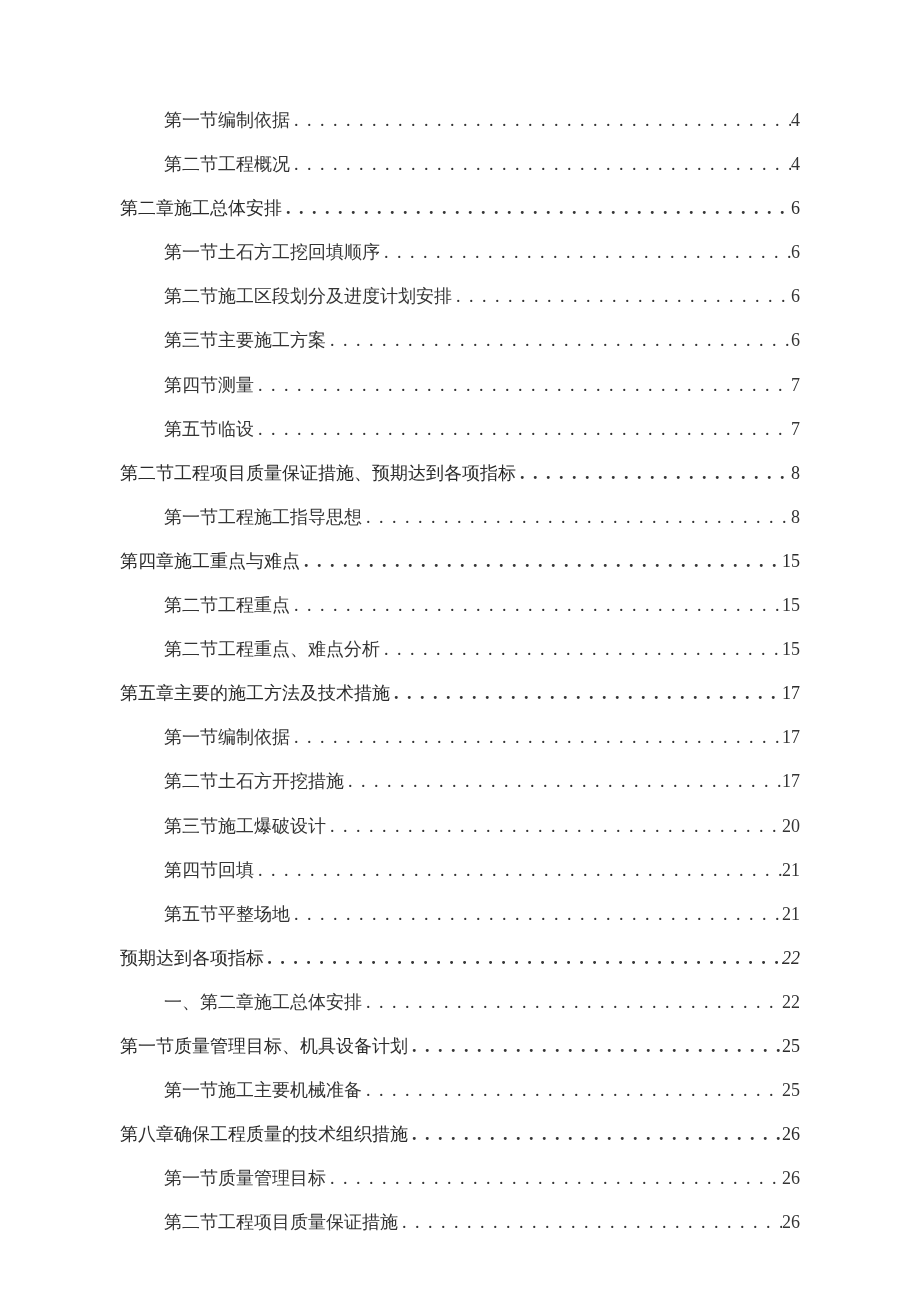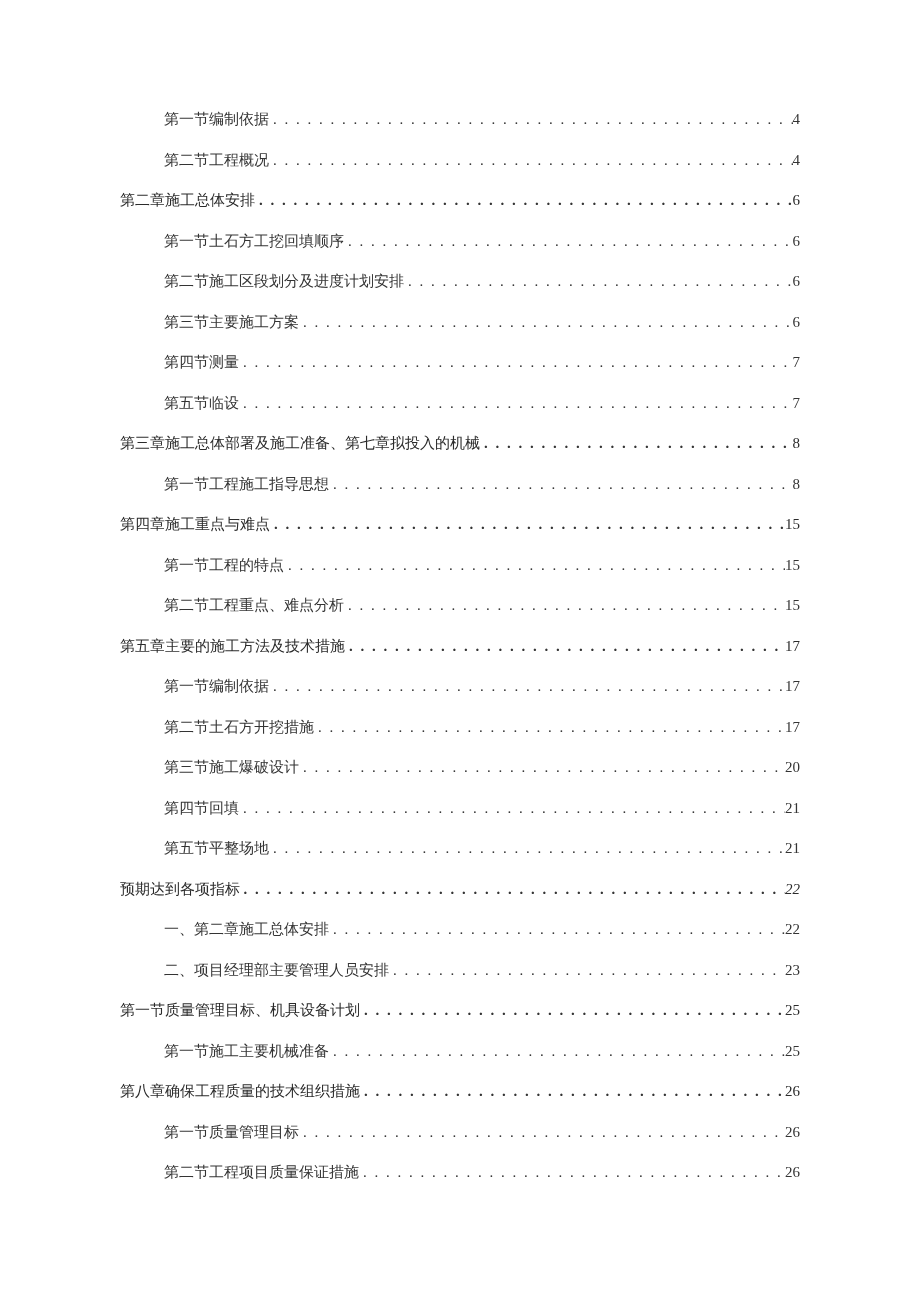--- a/index.html
+++ b/index.html
@@ -12,21 +12,21 @@
     box-sizing: border-box;
   }
   .page {
     padding: 110px 120px 80px 120px;
     color: #343434;
   }
   .toc-row {
     display: flex;
     align-items: flex-start;
     white-space: nowrap;
-    font-size: 15px;
+    font-size: 18px;
     line-height: 1.2;
     margin-bottom: 22.5px;
   }
   .toc-row.level1 {
     font-weight: normal;
     color: #2b2b2b;
   }
   .toc-row.level1.italic .page-num,
   .toc-row.level1.italic .dots { font-style: italic; }
   .toc-row.level2 {
@@ -90,36 +90,36 @@
         <span class="title">第四节测量</span>
         <span class="dots"></span>
         <span class="page-num">7</span>
       </div>
       <div class="toc-row level2">
         <span class="title">第五节临设</span>
         <span class="dots"></span>
         <span class="page-num">7</span>
       </div>
       <div class="toc-row level1">
-        <span class="title">第三章施工总体部署及施工准备、第七章拟投入的机械</span>
+        <span class="title">第二节工程项目质量保证措施、预期达到各项指标</span>
         <span class="dots"></span>
         <span class="page-num">8</span>
       </div>
       <div class="toc-row level2">
         <span class="title">第一节工程施工指导思想</span>
         <span class="dots"></span>
         <span class="page-num">8</span>
       </div>
       <div class="toc-row level1">
         <span class="title">第四章施工重点与难点</span>
         <span class="dots"></span>
         <span class="page-num">15</span>
       </div>
       <div class="toc-row level2">
-        <span class="title">第一节工程的特点</span>
+        <span class="title">第二节工程重点</span>
         <span class="dots"></span>
         <span class="page-num">15</span>
       </div>
       <div class="toc-row level2">
         <span class="title">第二节工程重点、难点分析</span>
         <span class="dots"></span>
         <span class="page-num">15</span>
       </div>
       <div class="toc-row level1">
         <span class="title">第五章主要的施工方法及技术措施</span>
@@ -154,25 +154,20 @@
       <div class="toc-row level1 italic">
         <span class="title">预期达到各项指标</span>
         <span class="dots"></span>
         <span class="page-num">22</span>
       </div>
       <div class="toc-row level2">
         <span class="title">一、第二章施工总体安排</span>
         <span class="dots"></span>
         <span class="page-num">22</span>
       </div>
-      <div class="toc-row level2">
-        <span class="title">二、项目经理部主要管理人员安排</span>
-        <span class="dots"></span>
-        <span class="page-num">23</span>
-      </div>
       <div class="toc-row level1">
         <span class="title">第一节质量管理目标、机具设备计划</span>
         <span class="dots"></span>
         <span class="page-num">25</span>
       </div>
       <div class="toc-row level2">
         <span class="title">第一节施工主要机械准备</span>
         <span class="dots"></span>
         <span class="page-num">25</span>
       </div>

